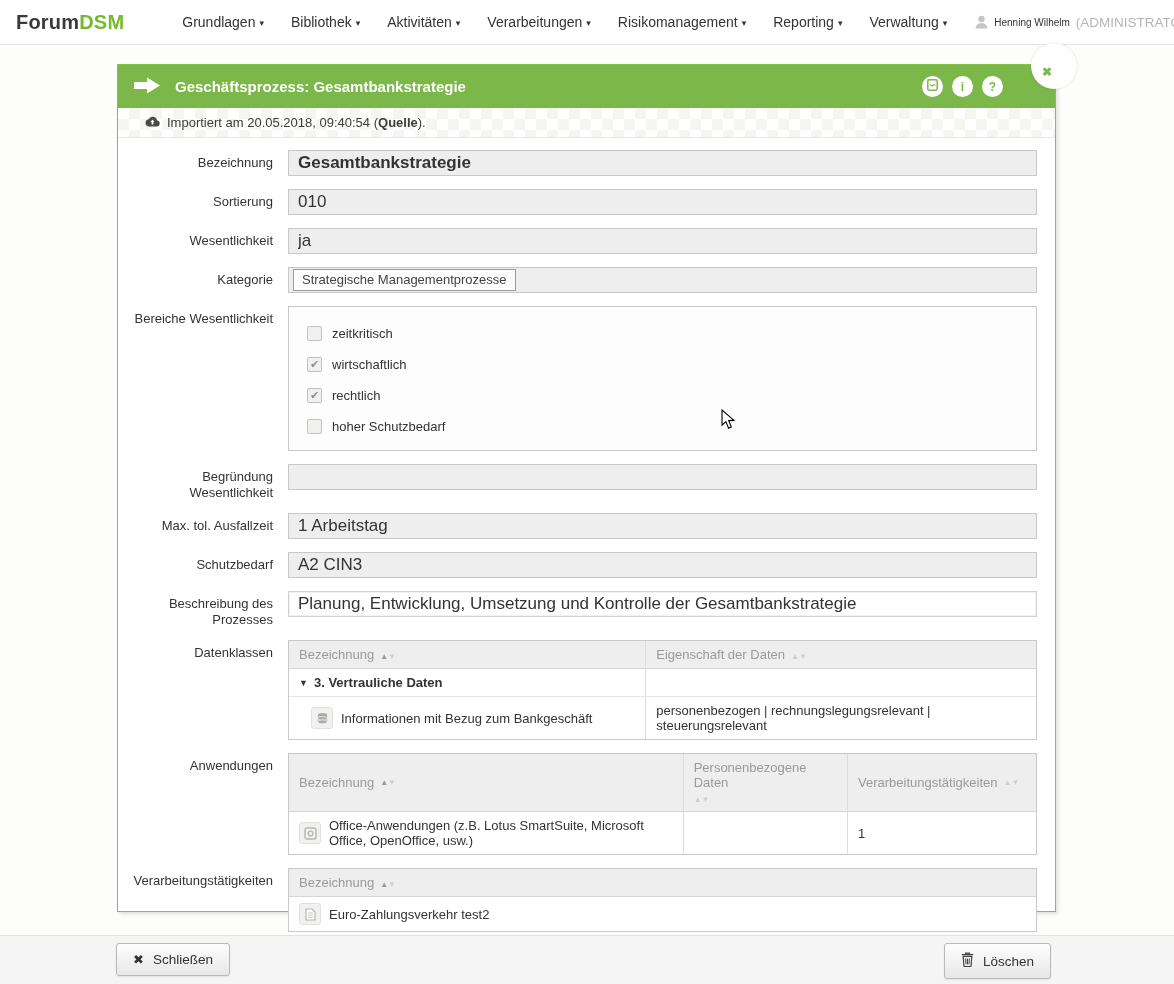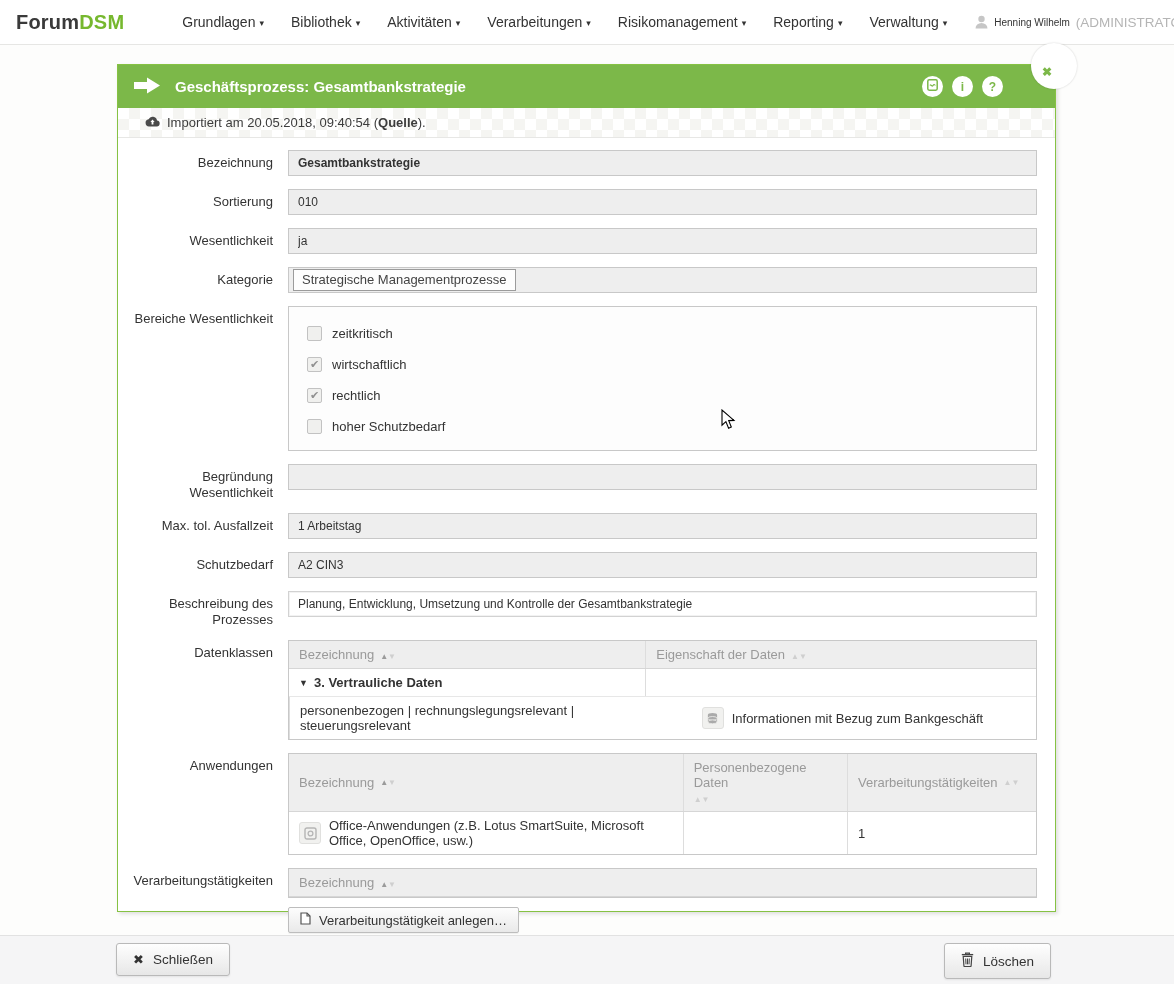--- a/index.html
+++ b/index.html
@@ -64,21 +64,21 @@
 
   .modal-body { padding:12px 18px 0 0; }
   .form-row { display:flex; margin-bottom:13px; }
   .form-label {
     width:170px; min-width:170px; text-align:right; padding-right:15px; padding-top:5px;
     color:#333; font-size:13px; line-height:1.2;
   }
   .form-control { flex:1; }
   .tinput {
     width:100%; height:26px; background:#eeeeee; border:1px solid #c8c8c8;
-    padding:0 9px; font-size:12px; color:#333; font-family:"Liberation Sans",sans-serif;
+    padding:0 9px; font-size:17px; color:#333; font-family:"Liberation Sans",sans-serif;
   }
   .tinput.bold { font-weight:bold; }
   .tinput.white { background:#fff; border:1px solid #d2d2d2; box-shadow:inset 0 0 0 1px #f2f2f2; }
   .chipbox { display:flex; align-items:center; height:26px; background:#eeeeee; border:1px solid #c8c8c8; padding:0 3px; }
   .chip {
     background:#fdfdfd; border:1px solid #9b9b9b; padding:2px 8px 3px 8px;
     font-size:13px; color:#444; margin-left:1px;
   }
   .checkgroup { border:1px solid #c8c8c8; background:#fdfdfd; padding:10px 12px 14px 12px; }
   .checkrow { display:flex; align-items:center; gap:10px; margin:9px 0 16px 6px; }
@@ -284,32 +284,32 @@
         <div class="dtable">
           <div class="dt-head">
             <div class="dt-hcell c1"><span>Bezeichnung</span><span class="sort"><span class="on">▲</span><span class="off">▼</span></span></div>
             <div class="dt-hcell c2 vline"><span>Eigenschaft der Daten</span><span class="sort"><span class="off">▲</span><span class="off">▼</span></span></div>
           </div>
           <div class="dt-row">
             <div class="grouprow c1"><span class="tri">▼</span><span>3. Vertrauliche Daten</span></div>
             <div class="c2 vline"></div>
           </div>
           <div class="dt-row">
-            <div class="dt-cell c2 vline">personenbezogen | rechnungslegungsrelevant | steuerungsrelevant</div>
             <div class="dt-cell c1" style="padding-left:22px;">
               <span class="rowico">
                 <svg width="13" height="13" viewBox="0 0 13 13">
                     <ellipse cx="6.5" cy="3" rx="4.6" ry="1.9" fill="#aaa"></ellipse>
                     <path d="M1.9 3 v6.8 a4.6 1.9 0 0 0 9.2 0 V3" fill="#aaa"></path>
                     <ellipse cx="6.5" cy="6.4" rx="4.6" ry="1.9" fill="#aaa" stroke="#f1f1ef" stroke-width="0.8"></ellipse>
                     <ellipse cx="6.5" cy="9.8" rx="4.6" ry="1.9" fill="#aaa" stroke="#f1f1ef" stroke-width="0.8"></ellipse>
                   </svg>
               </span>
               <span>Informationen mit Bezug zum Bankgeschäft</span>
             </div>
+            <div class="dt-cell c2 vline">personenbezogen | rechnungslegungsrelevant | steuerungsrelevant</div>
           </div>
         </div>
       </div>
     </div>
 
     <div class="form-row section-gap">
       <div class="form-label">Anwendungen</div>
       <div class="form-control">
         <div class="dtable">
           <div class="dt-head">
@@ -339,20 +339,33 @@
         </div>
       </div>
     </div>
 
     <div class="form-row">
       <div class="form-label">Verarbeitungstätigkeiten</div>
       <div class="form-control">
         <div class="dtable">
           <div class="dt-head">
             <div class="dt-hcell" style="width:100%;"><span>Bezeichnung</span><span class="sort"><span class="on">▲</span><span class="off">▼</span></span></div>
+          </div>
+          <div class="dt-row">
+            <div class="dt-cell" style="width:100%;">
+              <span class="rowico">
+                <svg width="11" height="13" viewBox="0 0 11 13">
+                    <path d="M1 1 h6 l3 3 v8 h-9 z" fill="#fff" stroke="#b5b5b5" stroke-width="1.2"></path>
+                    <line x1="3" y1="5" x2="8" y2="5" stroke="#c9c9c9" stroke-width="1"></line>
+                    <line x1="3" y1="7.2" x2="8" y2="7.2" stroke="#c9c9c9" stroke-width="1"></line>
+                    <line x1="3" y1="9.4" x2="8" y2="9.4" stroke="#c9c9c9" stroke-width="1"></line>
+                  </svg>
+              </span>
+              <span>Euro-Zahlungsverkehr test2</span>
+            </div>
           </div>
         </div>
         <div>
           <button class="mini-btn">
             <span>
               <svg width="11" height="13" viewBox="0 0 11 13">
                   <path d="M1 1 h6 l3 3 v8 h-9 z" fill="#fff" stroke="#555" stroke-width="1.2"></path>
                   <path d="M7 1 v3 h3" fill="none" stroke="#555" stroke-width="1.1"></path>
                 </svg>
             </span>

